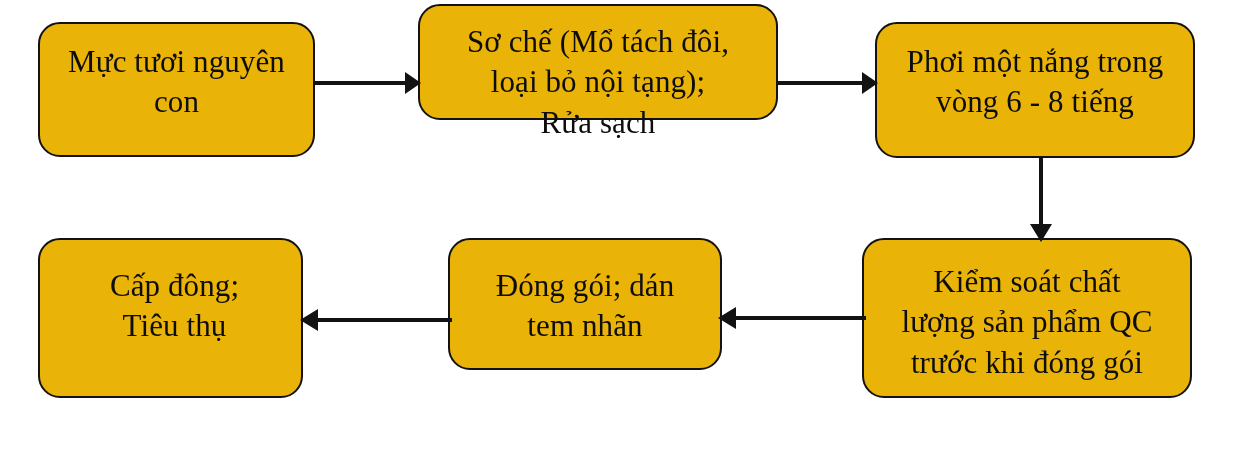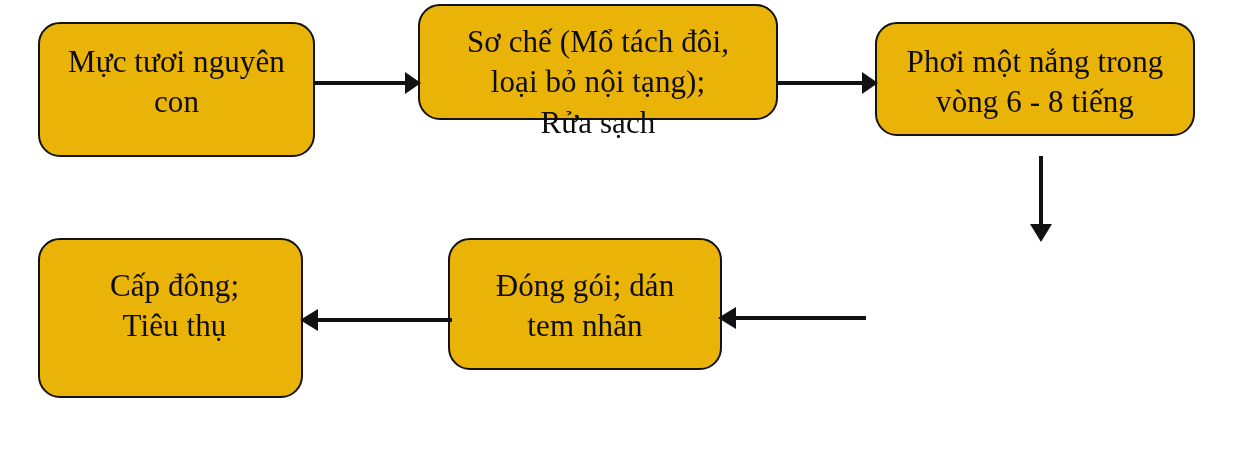--- a/index.html
+++ b/index.html
@@ -38,21 +38,21 @@
     padding: 0 10px;
     white-space: pre-line;
   }
   
   #node-raw-squid     { left: 38px;  top: 22px;  width: 277px; height: 135px; }
   #node-raw-squid .label     { padding-top: 18px; }
 
   #node-preprocess    { left: 418px; top: 4px;  width: 360px; height: 116px; }
   #node-preprocess .label    { padding-top: 16px; }
 
-  #node-sun-dry       { left: 875px; top: 22px;  width: 320px; height: 114px; justify-content: flex-end; }
+  #node-sun-dry       { left: 875px; top: 22px;  width: 320px; height: 136px; justify-content: flex-end; }
   #node-sun-dry .label       { padding-top: 18px; }
 
   #node-qc-check      { left: 862px; top: 238px; width: 330px; height: 160px; }
   #node-qc-check .label      { padding-top: 22px; }
 
   #node-packaging     { left: 448px; top: 238px; width: 274px; height: 132px; }
   #node-packaging .label     { padding-top: 26px; }
 
   #node-freeze-consume{ left: 38px;  top: 238px; width: 265px; height: 160px; }
   #node-freeze-consume .label{ padding-top: 26px; margin-left: 8px; }
@@ -77,20 +77,25 @@
     <span class="label">Sơ chế (Mổ tách đôi,
 loại bỏ nội tạng);
 Rửa sạch</span>
   </div>
 
   <div class="node" id="node-sun-dry">
     <span class="label">Phơi một nắng trong
 vòng 6 - 8 tiếng</span>
   </div>
 
+  <div class="node" id="node-qc-check">
+    <span class="label">Kiểm soát chất
+lượng sản phẩm QC
+trước khi đóng gói</span>
+  </div>
 
   <div class="node" id="node-packaging">
     <span class="label">Đóng gói; dán
 tem nhãn</span>
   </div>
 
   <div class="node" id="node-freeze-consume">
     <span class="label">Cấp đông;
 Tiêu thụ</span>
   </div>

